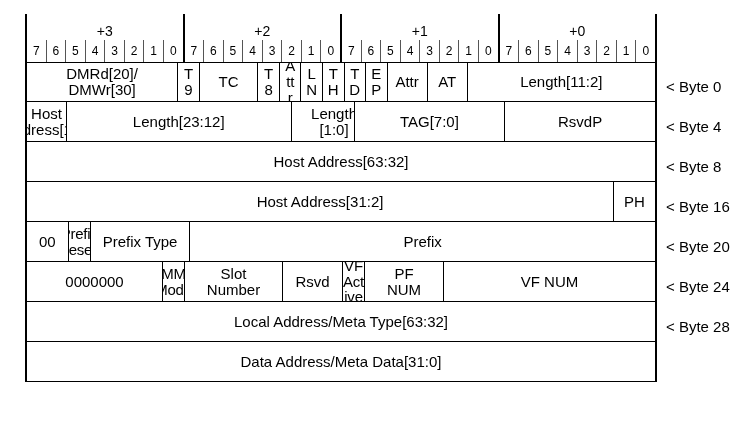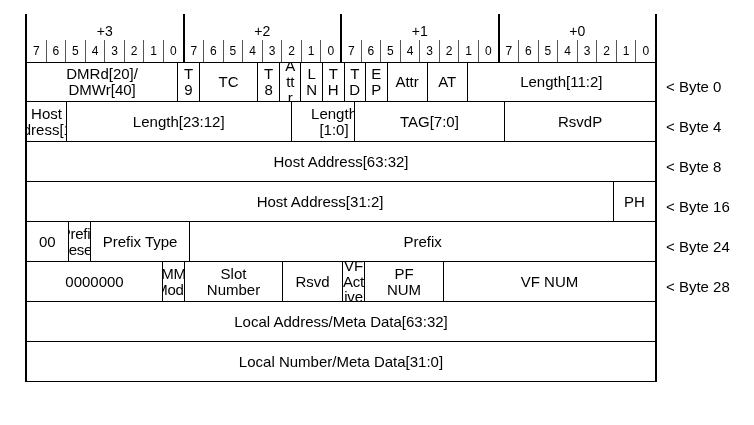--- a/index.html
+++ b/index.html
@@ -166,21 +166,21 @@
         <div class="cell" style="flex: 1 0 0px;">3</div>
         <div class="cell" style="flex: 1 0 0px;">2</div>
         <div class="cell" style="flex: 1 0 0px;">1</div>
         <div class="cell" style="flex: 1 0 0px;">0</div>
       </div>
 
     <div id="field-rows">
         <div class="grid-row row-fields h40">
           <div class="cell stack t-lg" style="flex: 8 0 0px;">
             <span>DMRd[20]/</span>
-            <span>DMWr[40]</span>
+            <span>DMWr[30]</span>
           </div>
           <div class="cell stack t-sm" style="flex: 1 0 0px;">
             <span>T</span>
             <span>9</span>
           </div>
           <div class="cell stack t-lg" style="flex: 3 0 0px;">TC</div>
           <div class="cell stack t-sm" style="flex: 1 0 0px;">
             <span>T</span>
             <span>8</span>
           </div>
@@ -254,31 +254,32 @@
             <span>Act</span>
             <span>ive</span>
           </div>
           <div class="cell stack t-md" style="flex: 4 0 0px;">
             <span>PF</span>
             <span>NUM</span>
           </div>
           <div class="cell stack t-md" style="flex: 11 0 0px;">VF NUM</div>
         </div>
         <div class="grid-row row-fields h40">
-          <div class="cell stack t-lg" style="flex: 32 0 0px;">Local Address/Meta Data[63:32]</div>
-        </div>
-        <div class="grid-row row-fields h40">
-          <div class="cell stack t-lg" style="flex: 32 0 0px;">Local Number/Meta Data[31:0]</div>
+          <div class="cell stack t-lg" style="flex: 32 0 0px;">Local Address/Meta Type[63:32]</div>
+        </div>
+        <div class="grid-row row-fields h40">
+          <div class="cell stack t-lg" style="flex: 32 0 0px;">Data Address/Meta Data[31:0]</div>
         </div>
       </div>
 
   </div>
 
   <div class="byte-labels">
       <div class="byte-label">&lt; Byte 0</div>
       <div class="byte-label">&lt; Byte 4</div>
       <div class="byte-label">&lt; Byte 8</div>
       <div class="byte-label">&lt; Byte 16</div>
+      <div class="byte-label">&lt; Byte 20</div>
       <div class="byte-label">&lt; Byte 24</div>
       <div class="byte-label">&lt; Byte 28</div>
     </div>
 
 </div>
 
 </body></html>

